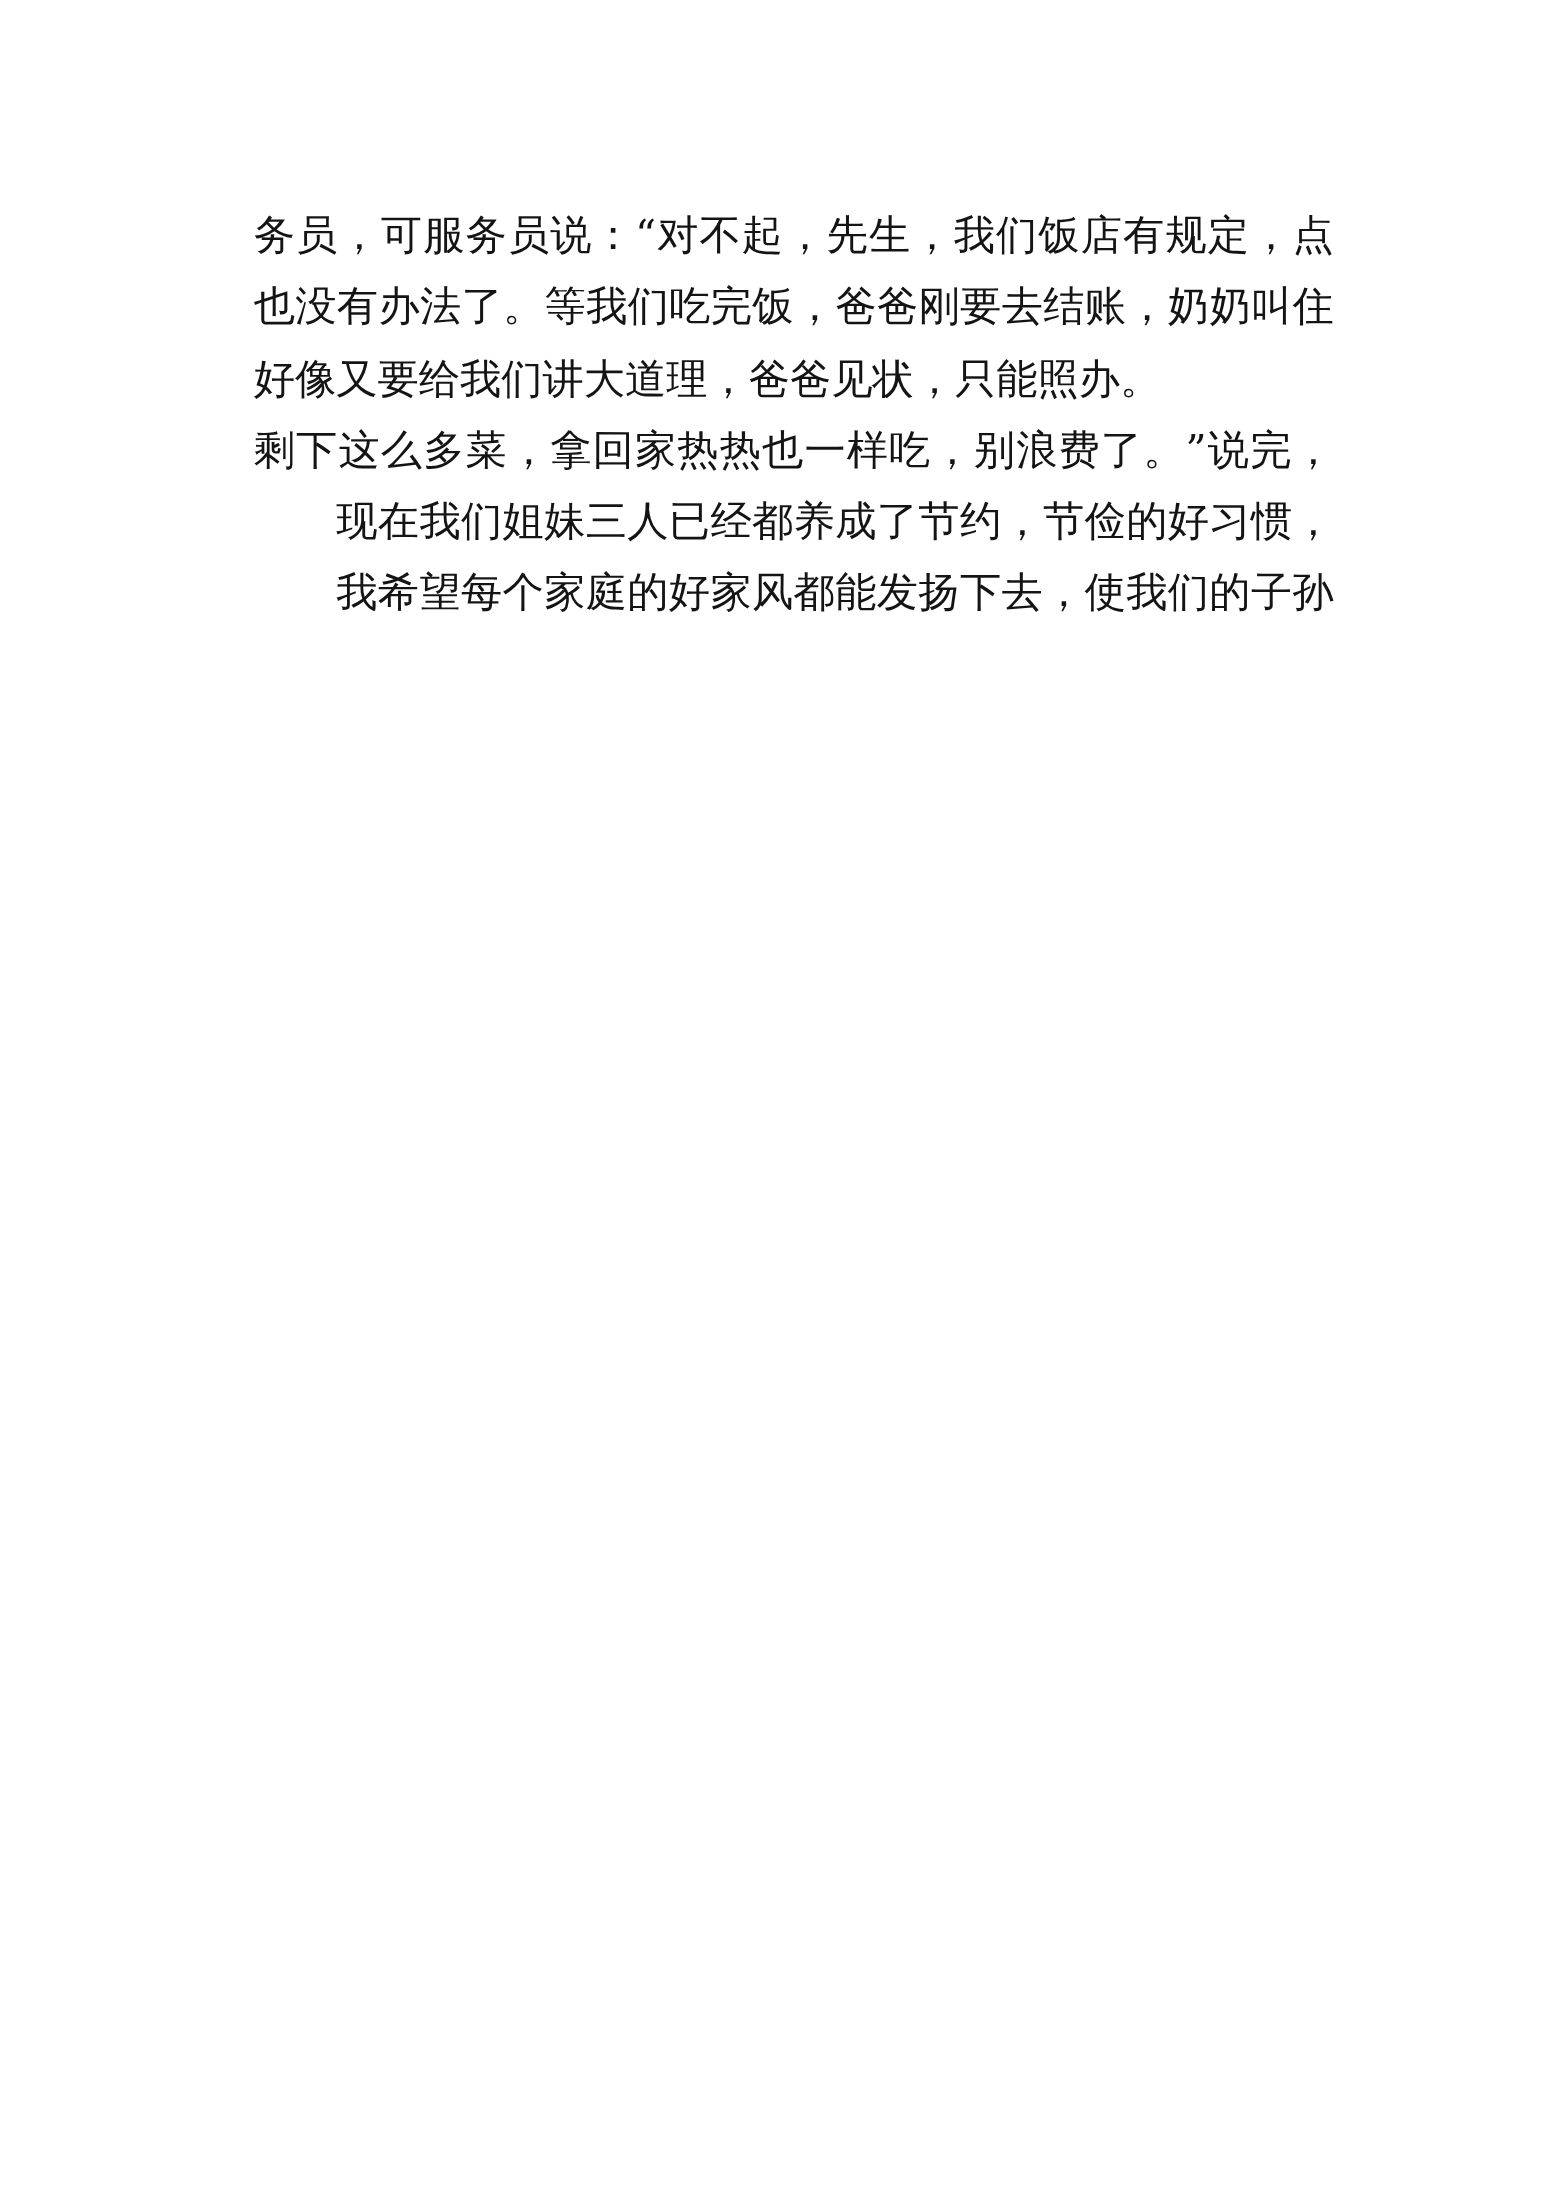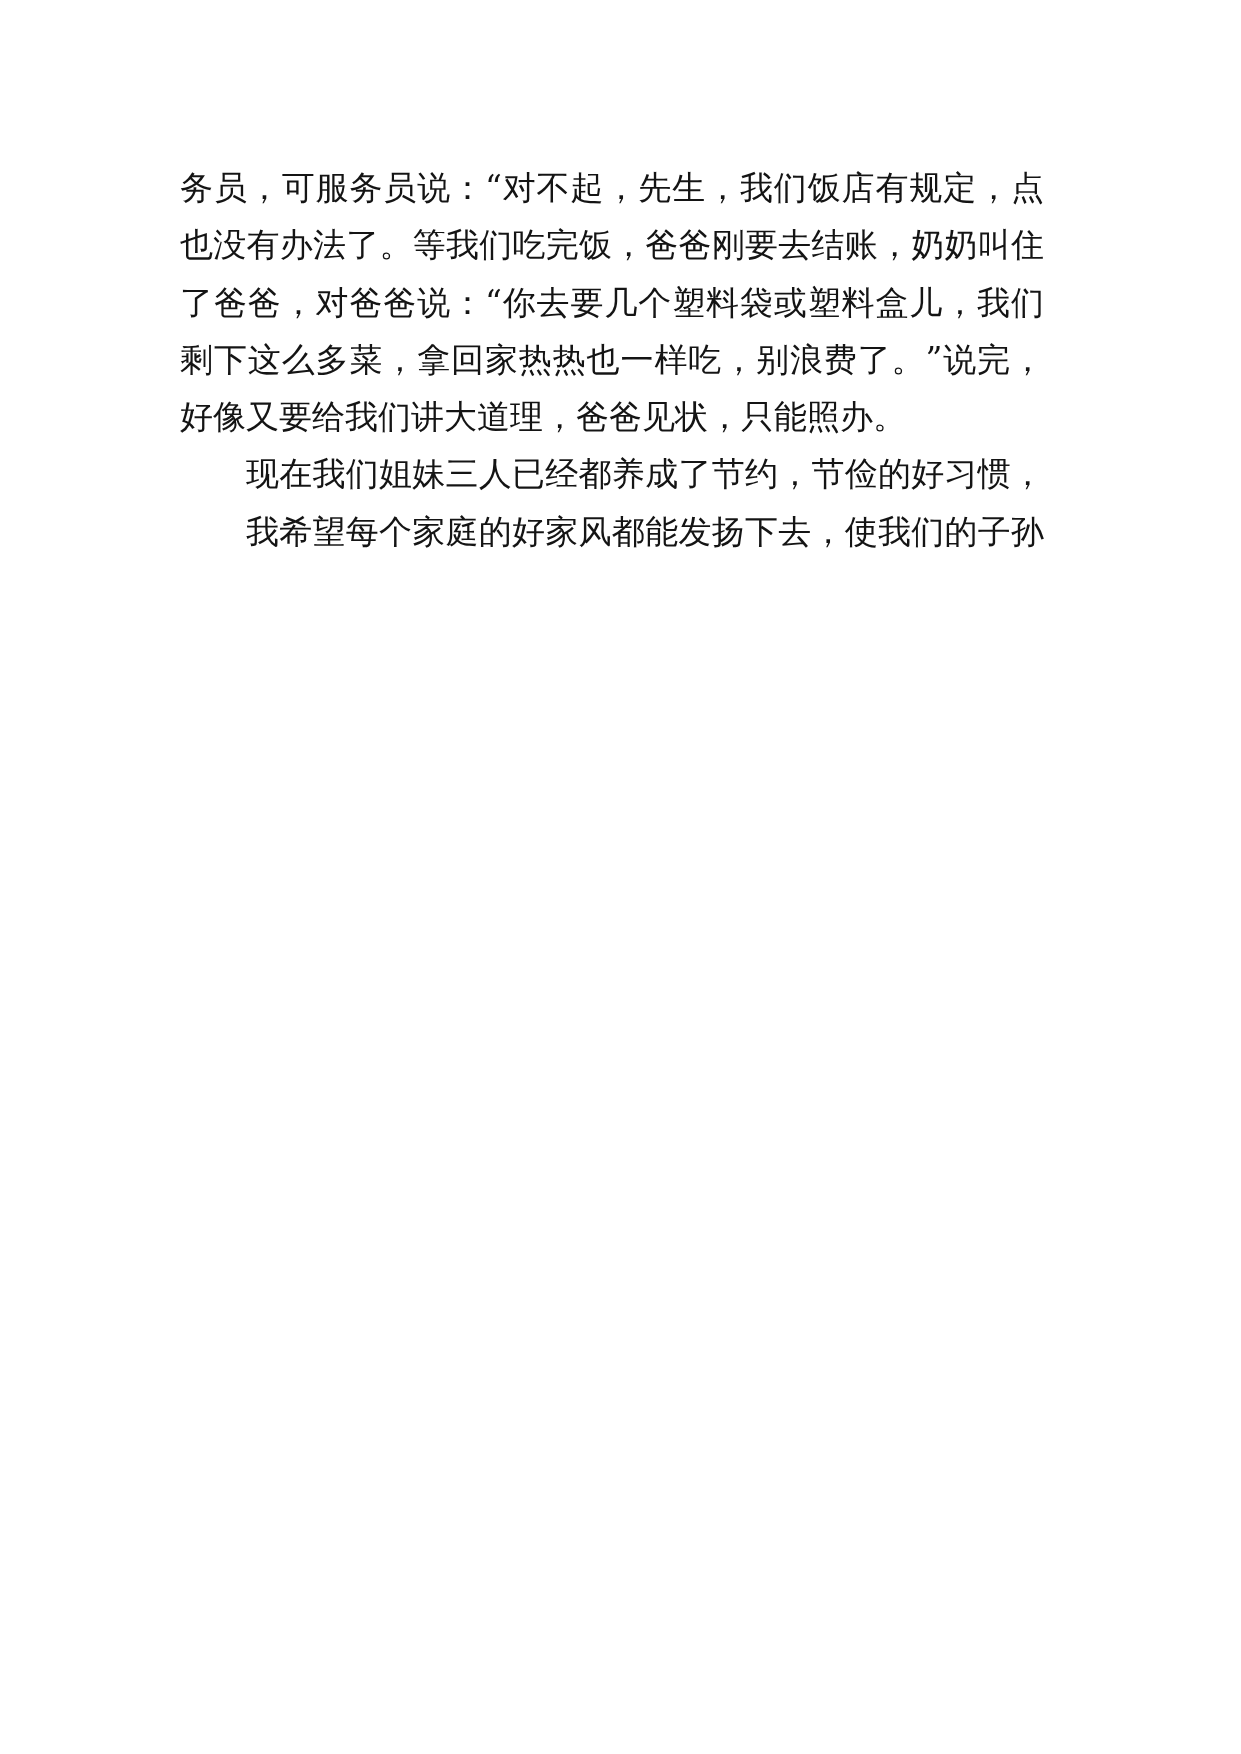--- a/index.html
+++ b/index.html
@@ -10,21 +10,21 @@
   .page {
     position: relative;
     width: 1241px;
     height: 1754px;
     background: #ffffff;
     overflow: hidden;
     font-family: "DejaVu Serif", serif;
   }
   .text-block {
     position: absolute;
-    left: 180px;
+    left: 203px;
     top: 159px;
     width: 864px;
     font-size: 33px;
     line-height: 57.3px;
     color: #141414;
     font-weight: 400;
   }
   .line {
     text-align: justify;
     text-align-last: justify;
@@ -42,19 +42,18 @@
     letter-spacing: -2px;
   }
 </style>
 </head>
 <body>
 
 <div class="page">
   <div class="text-block">
     <div class="line">务员，可服务员说：“对不起，先生，我们饭店有规定，点</div>
     <div class="line">也没有办法了。等我们吃完饭，爸爸刚要去结账，奶奶叫住</div>
-    <div class="line">了爸爸，对爸爸说：“你去要几个塑料袋或塑料盒儿，我们</div>
+    <div class="line para-end">好像又要给我们讲大道理，爸爸见状，只能照办。</div>
     <div class="line">剩下这么多菜，拿回家热热也一样吃，别浪费了。”说完，</div>
-    <div class="line para-end">好像又要给我们讲大道理，爸爸见状，只能照办。</div>
     <div class="line indent">现在我们姐妹三人已经都养成了节约，节俭的好习惯，</div>
     <div class="line indent">我希望每个家庭的好家风都能发扬下去，使我们的子孙</div>
   </div>
 </div>
 
 </body></html>

